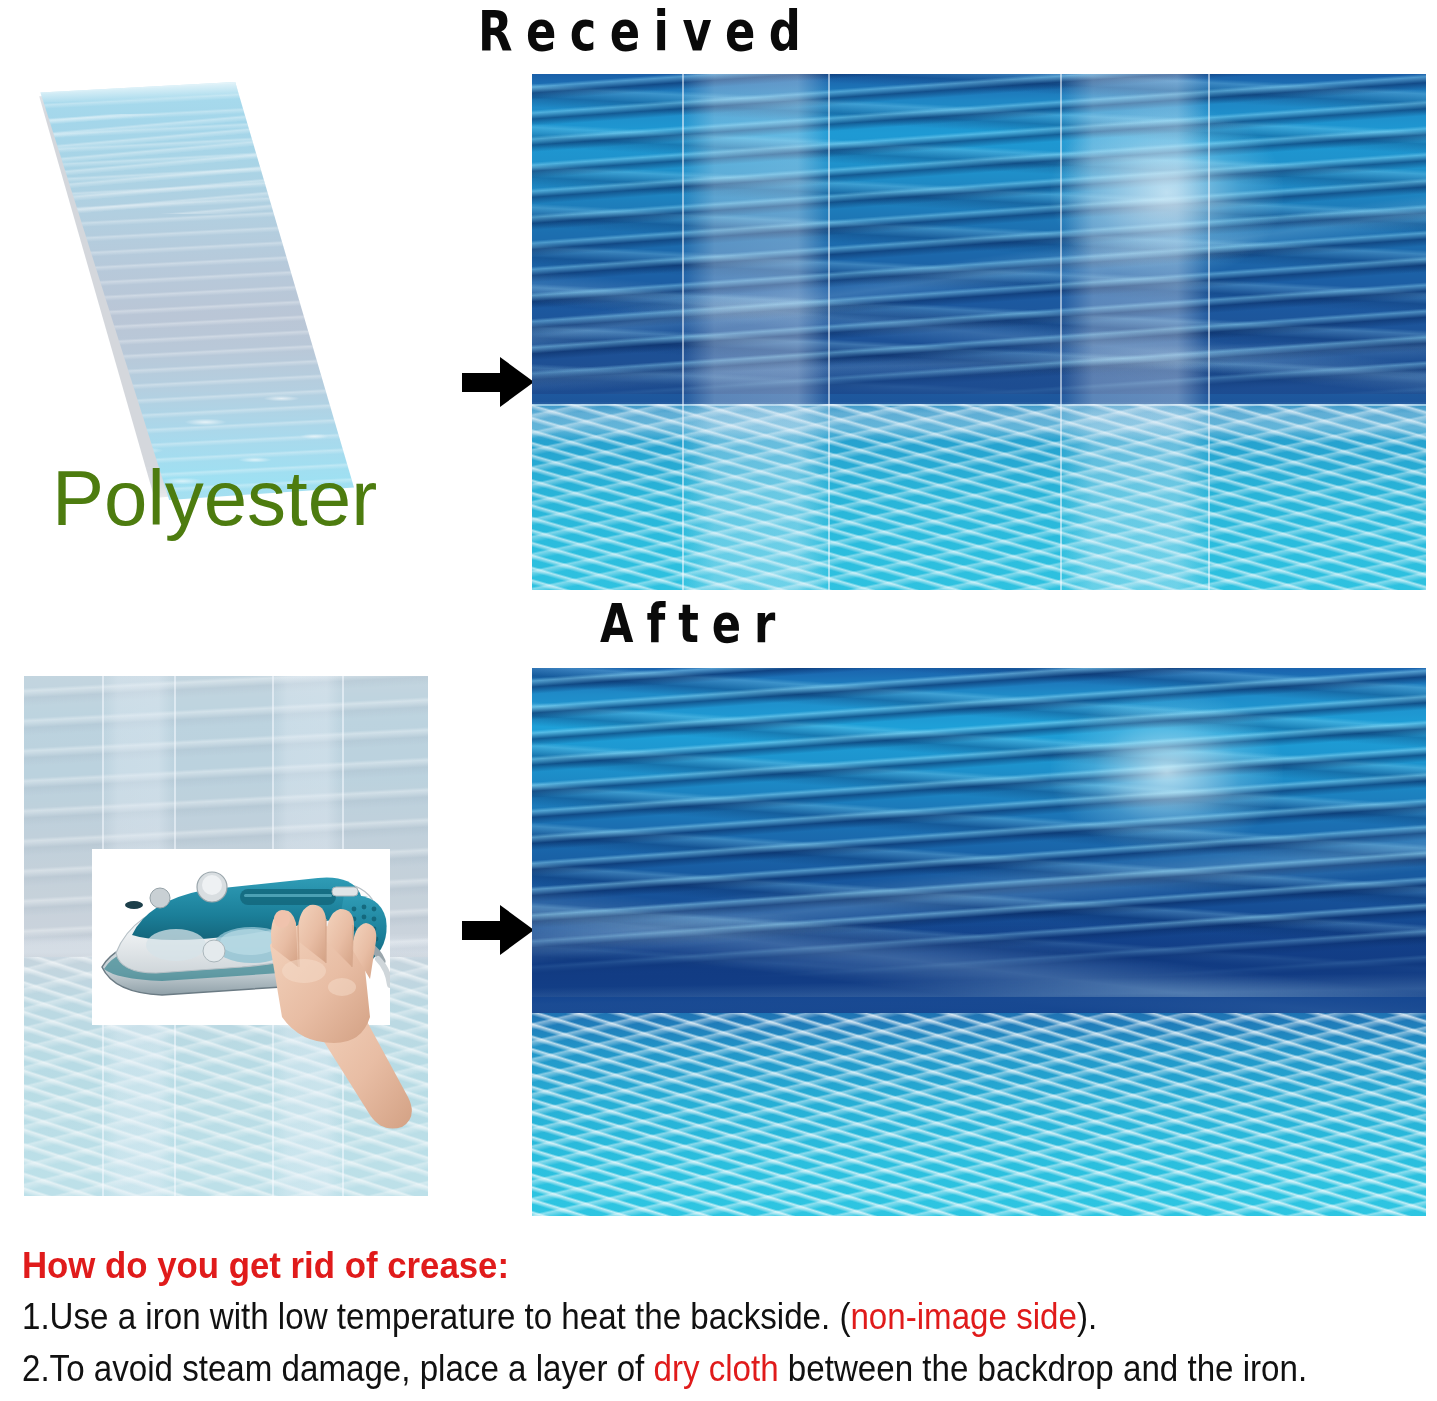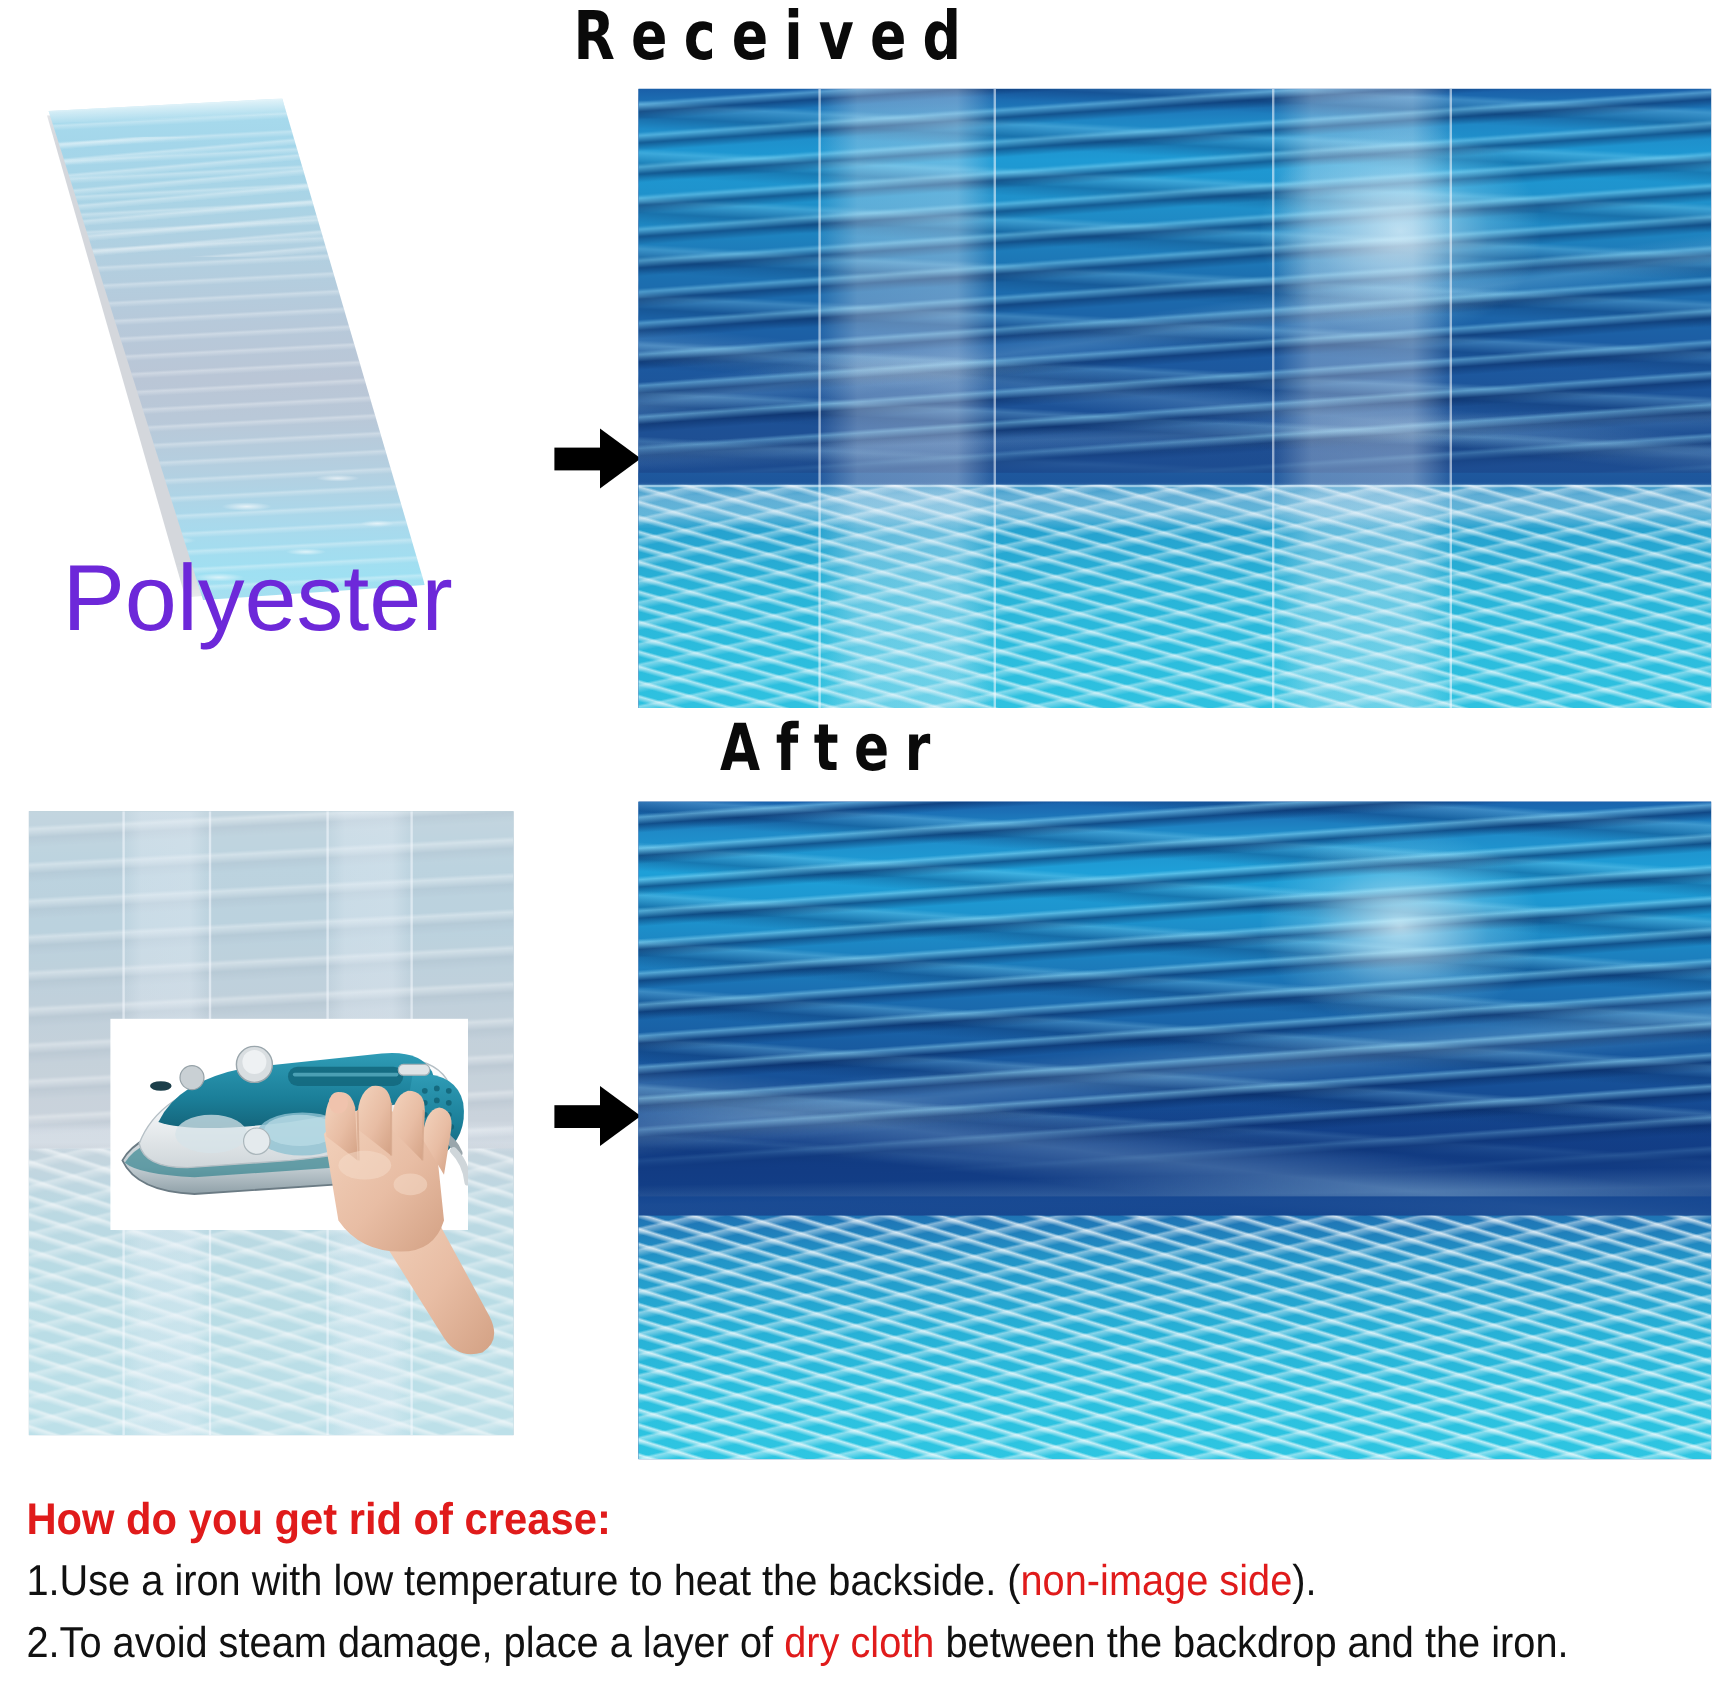--- a/index.html
+++ b/index.html
@@ -115,21 +115,21 @@
     background: linear-gradient(180deg, #ffffff, rgba(255,255,255,0.1));
     transform: rotate(-2.2deg);
     transform-origin: left top;
   }
   #label-polyester {
     position: absolute;
     left: 52px;
     top: 455px;
     font-size: 78px;
     line-height: 86px;
-    color: #6d28d9;
+    color: #4d7c0f;
     font-family: "Liberation Sans", sans-serif;
     font-weight: normal;
     white-space: nowrap;
   }
 
   
   .arrow {
     position: absolute;
     width: 72px;
     height: 50px;

